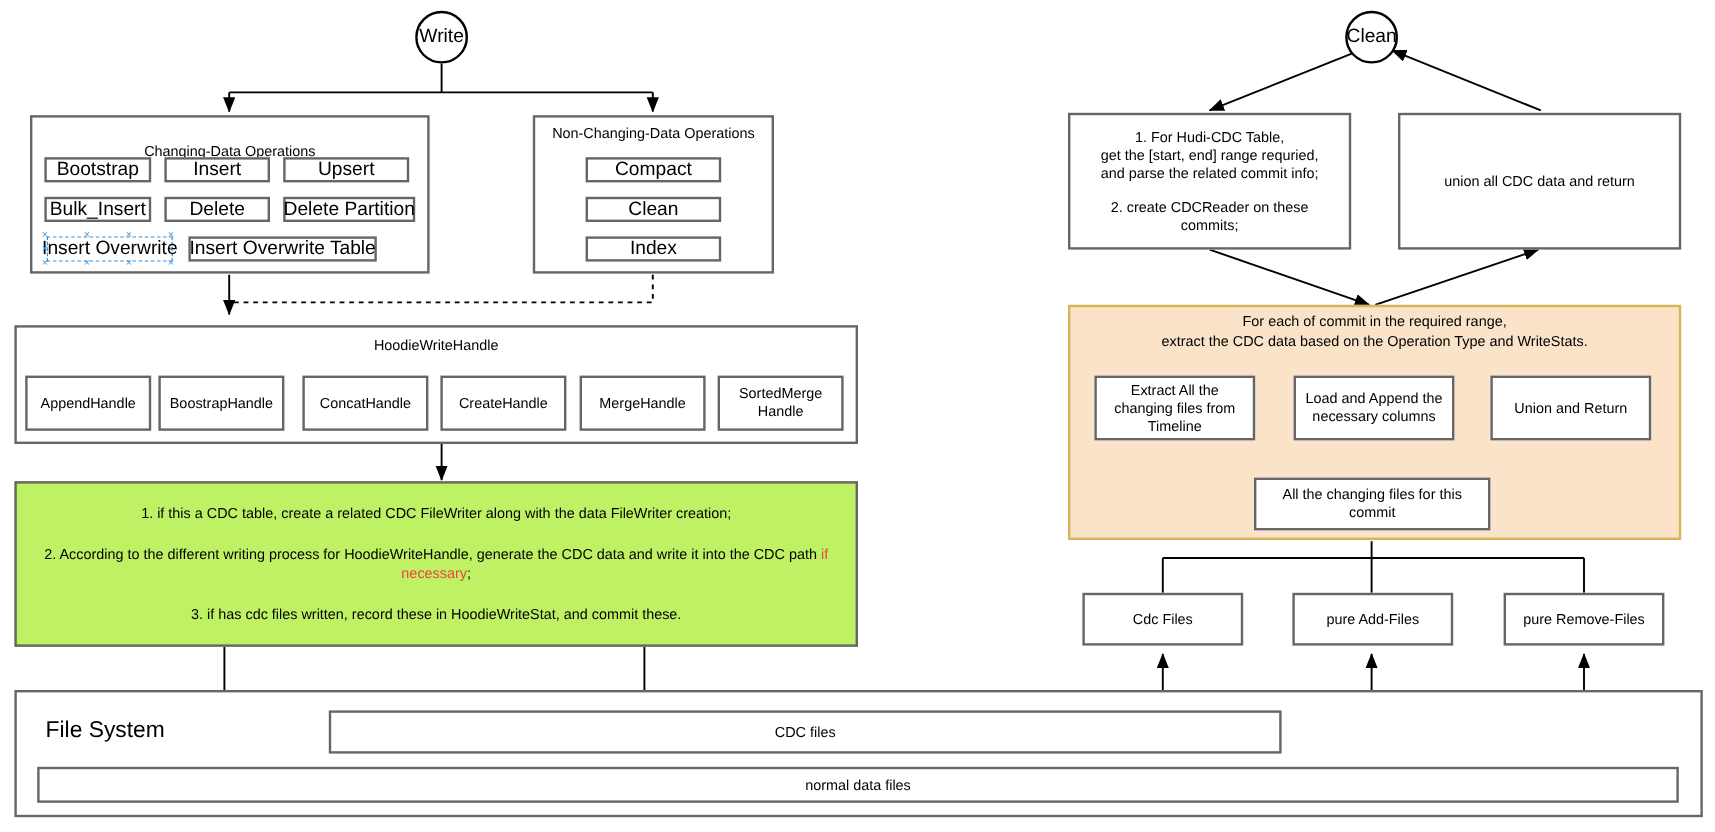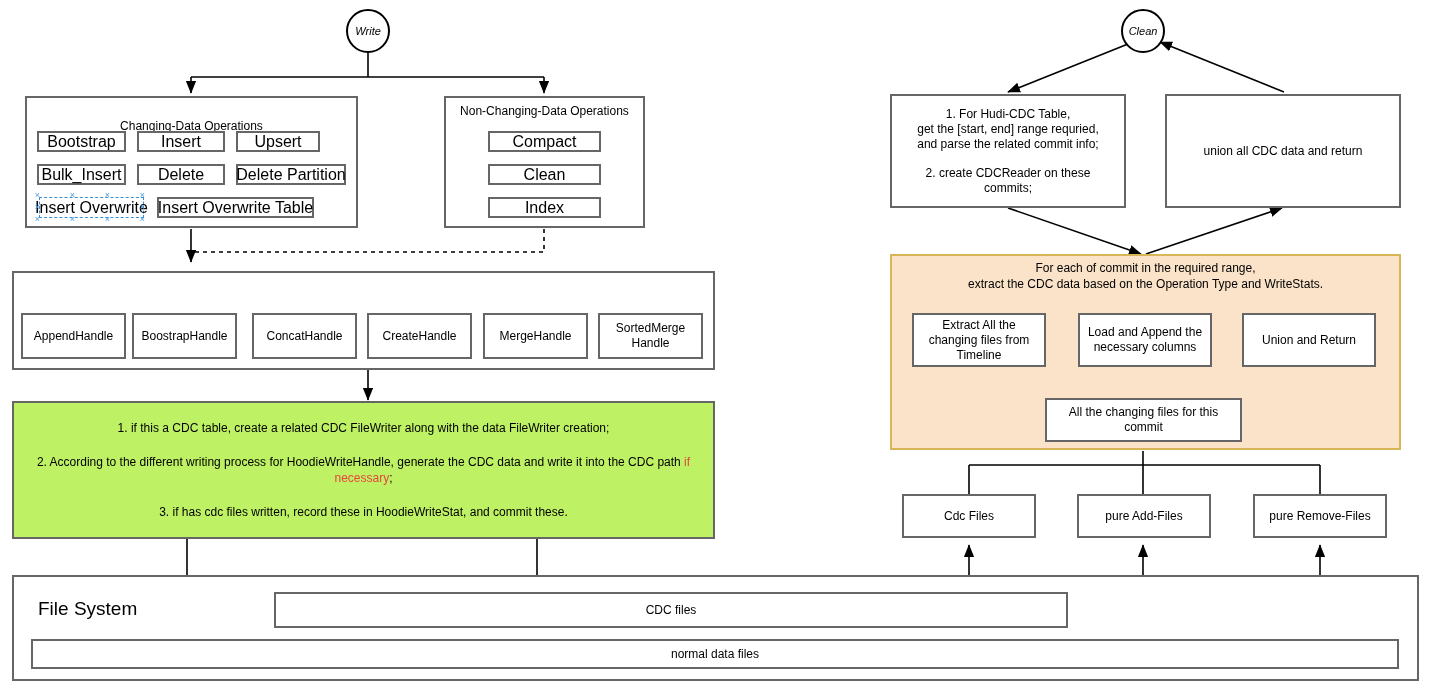--- a/index.html
+++ b/index.html
@@ -41,23 +41,22 @@
   }
   .ellipse {
     position: absolute;
     box-sizing: border-box;
     background: #ffffff;
     border: 2px solid #000000;
     border-radius: 50%;
     display: flex;
     align-items: center;
     justify-content: center;
-    font-size: 11px;
-    color: #000000;
-    font-style: italic;
+    font-size: 16px;
+    color: #000000;
   }
   .group-box {
     position: absolute;
     box-sizing: border-box;
     background: #ffffff;
     border: 2px solid #666666;
   }
   .group-title {
     position: absolute;
     left: 0;
@@ -194,21 +193,21 @@
 
   <div class="ellipse" style="left:346px; top:9px; width:44px; height:44px;">
     <span>Write</span>
   </div>
 
   <div class="group-box" style="left:25px; top:96px; width:333px; height:132px;"></div>
   <div class="group-title" style="left:25px; top:104px; width:333px;margin-top:15px;">Changing-Data Operations</div>
 
   <div class="chip" style="left:37px; top:131px; width:89px; height:21px;">Bootstrap</div>
   <div class="chip" style="left:137px; top:131px; width:88px; height:21px;">Insert</div>
-  <div class="chip" style="left:236px; top:131px; width:84px; height:21px;">Upsert</div>
+  <div class="chip" style="left:236px; top:131px; width:105px; height:21px;">Upsert</div>
 
   <div class="chip" style="left:37px; top:164px; width:89px; height:21px;">Bulk_Insert</div>
   <div class="chip" style="left:137px; top:164px; width:88px; height:21px;">Delete</div>
   <div class="chip" style="left:236px; top:164px; width:110px; height:21px;">Delete Partition</div>
 
   <div class="chip selected" style="left:39px; top:197px; width:105px; height:21px;">Insert  Overwrite</div>
   <div class="sel-handles" style="left:34px; top:192px; width:115px; height:31px;">
     <i style="left:0px; top:0px;">×</i>
     <i style="left:35px; top:0px;">×</i>
     <i style="left:70px; top:0px;">×</i>
@@ -224,20 +223,21 @@
   <div class="chip" style="left:157px; top:197px; width:157px; height:21px;">Insert  Overwrite Table</div>
 
   <div class="group-box" style="left:444px; top:96px; width:201px; height:132px;"></div>
   <div class="group-title" style="left:444px; top:104px; width:201px;">Non-Changing-Data Operations</div>
 
   <div class="chip" style="left:488px; top:131px; width:113px; height:21px;">Compact</div>
   <div class="chip" style="left:488px; top:164px; width:113px; height:21px;">Clean</div>
   <div class="chip" style="left:488px; top:197px; width:113px; height:21px;">Index</div>
 
   <div class="group-box" style="left:12px; top:271px; width:703px; height:99px;"></div>
+  <div class="group-title" style="left:12px; top:281px; width:703px;">HoodieWriteHandle</div>
 
   <div class="node" style="left:21px; top:313px; width:105px; height:46px;">AppendHandle</div>
   <div class="node" style="left:132px; top:313px; width:105px; height:46px;">BoostrapHandle</div>
   <div class="node" style="left:252px; top:313px; width:105px; height:46px;">ConcatHandle</div>
   <div class="node" style="left:367px; top:313px; width:105px; height:46px;">CreateHandle</div>
   <div class="node" style="left:483px; top:313px; width:105px; height:46px;">MergeHandle</div>
   <div class="node" style="left:598px; top:313px; width:105px; height:46px;">SortedMerge Handle</div>
 
   <div class="steps-box" style="left:12px; top:401px; width:703px; height:138px;">
     <div>1. if this a CDC table, create a related CDC FileWriter along with the data FileWriter creation;</div>

